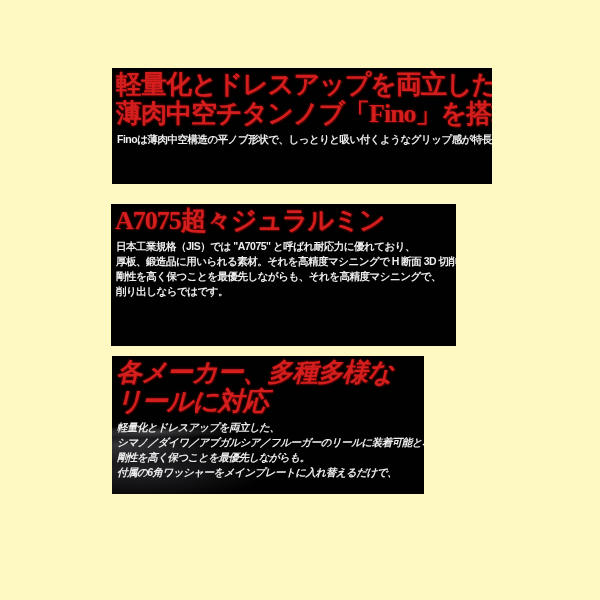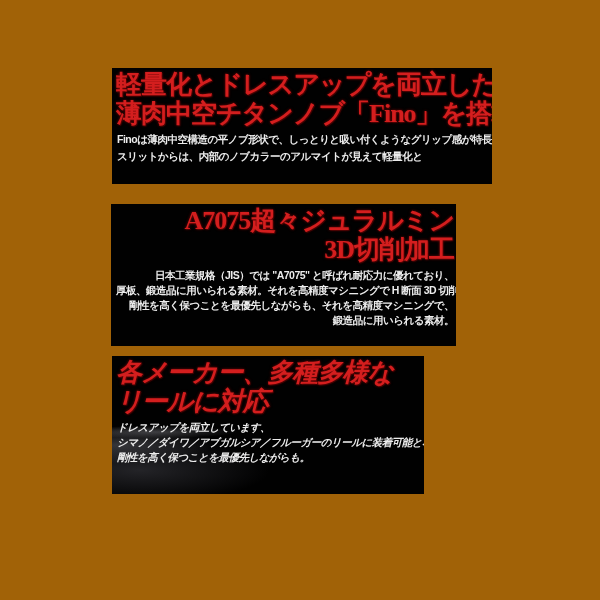--- a/index.html
+++ b/index.html
@@ -4,31 +4,31 @@
 <style>
   html, body {
     margin: 0;
     padding: 0;
     background: #ffffff;
   }
   .canvas {
     position: relative;
     width: 600px;
     height: 600px;
-    background: #a16207;
+    background: #fef9c3;
     overflow: hidden;
     font-family: "Liberation Sans", "DejaVu Sans", sans-serif;
   }
   .panel {
     position: absolute;
     background: #010101;
     overflow: hidden;
   }
   .panel-1 { left: 112px; top: 68px;  width: 380px; height: 116px; }
-  .panel-2 { left: 111px; top: 204px; width: 345px; height: 142px; text-align: right; }
+  .panel-2 { left: 111px; top: 204px; width: 345px; height: 142px; }
   .panel-3 { left: 112px; top: 356px; width: 312px; height: 138px; font-style: italic; }
 
   .heading {
     position: relative;
     margin: 0;
     padding: 2px 2px 0 4px;
     font-family: "Liberation Serif", "DejaVu Serif", serif;
     font-weight: bold;
     font-size: 26px;
     line-height: 29px;
@@ -71,43 +71,42 @@
 
 <div class="canvas">
 
   <section class="panel panel-1">
     <div class="heading">
       <div class="hline">軽量化とドレスアップを両立した</div>
       <div class="hline">薄肉中空チタンノブ「Fino」を搭載</div>
     </div>
     <div class="body-text">
       <div class="line">Finoは薄肉中空構造の平ノブ形状で、しっとりと吸い付くようなグリップ感が特長。</div>
-      <div class="line">スリットからは、内部のノブカラーのアルマイトが見えて軽量化と</div>
     </div>
   </section>
 
   <section class="panel panel-2">
     <div class="heading">
       <div class="hline">A7075超々ジュラルミン</div>
-      <div class="hline">3D切削加工</div>
     </div>
     <div class="body-text">
       <div class="line">日本工業規格（JIS）では "A7075" と呼ばれ耐応力に優れており、</div>
       <div class="line">厚板、鍛造品に用いられる素材。それを高精度マシニングで H 断面 3D 切削加工。</div>
       <div class="line">剛性を高く保つことを最優先しながらも、それを高精度マシニングで、</div>
-      <div class="line">鍛造品に用いられる素材。</div>
+      <div class="line">削り出しならではです。</div>
     </div>
   </section>
 
   <section class="panel panel-3">
     <div class="knob-photo"></div>
     <div class="heading">
       <div class="hline">各メーカー、多種多様な</div>
       <div class="hline">リールに対応</div>
     </div>
     <div class="body-text">
-      <div class="line">ドレスアップを両立しています、</div>
+      <div class="line">軽量化とドレスアップを両立した、</div>
       <div class="line">シマノ／ダイワ／アブガルシア／フルーガーのリールに装着可能となる、</div>
       <div class="line">剛性を高く保つことを最優先しながらも。</div>
+      <div class="line">付属の6角ワッシャーをメインプレートに入れ替えるだけで、</div>
     </div>
   </section>
 
 </div>
 
 </body></html>

